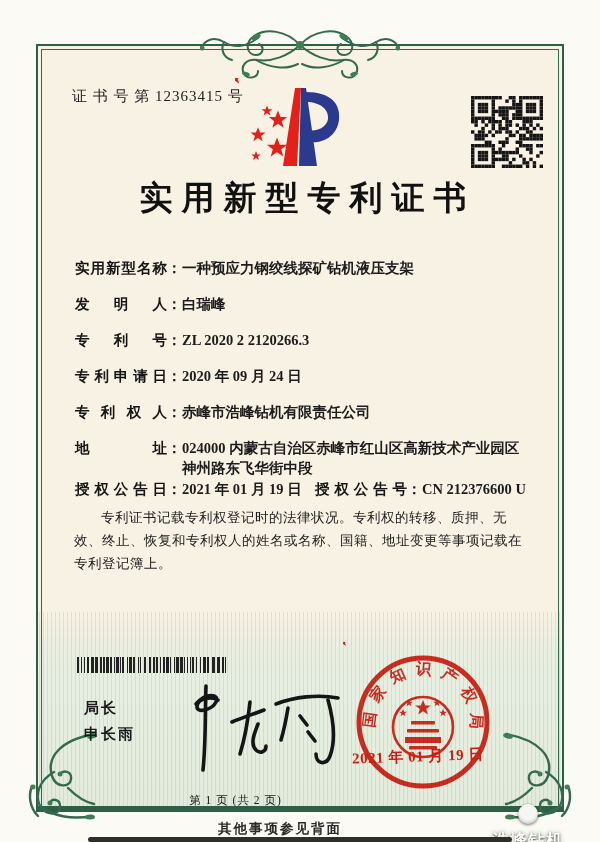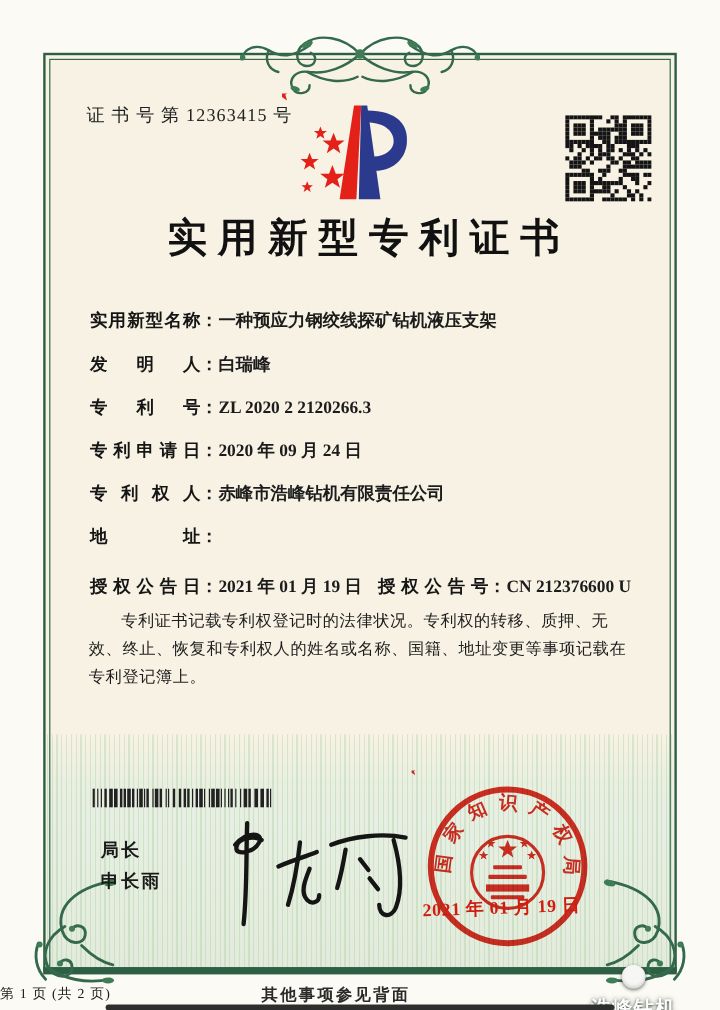--- a/index.html
+++ b/index.html
@@ -36,21 +36,21 @@
   .paras p{margin:0 0 3px 0;text-indent:2em;font-size:13.5px;line-height:1.72;letter-spacing:.5px;color:#1d1d1d;}
 
   .director{left:72px;top:699px;font-family:"Liberation Sans","DejaVu Sans",sans-serif;font-weight:700;font-size:15px;z-index:3;margin-left:12px;}
   .director div{margin-bottom:7px;letter-spacing:2px;}
 
   .seal-date{
     left:352px;top:747px;width:150px;z-index:4;
     color:#cf1e10;font-size:15px;font-weight:700;letter-spacing:.5px;
     transform:rotate(-2deg);
   }
-  .page-no{left:0;top:821px;width:471px;font-size:11.5px;letter-spacing:1px;z-index:3;}
+  .page-no{left:0;top:793px;width:471px;text-align:center;font-size:11.5px;letter-spacing:1px;z-index:3;}
   .back-note{left:0;top:820px;width:560px;text-align:center;font-size:13.5px;font-weight:600;letter-spacing:2px;color:#2a2a2a;z-index:3;}
 
   .watermark{left:492px;top:804px;display:flex;align-items:center;gap:5px;z-index:6;flex-direction:column;}
   .wm-icon{width:20px;height:20px;border-radius:50%;background:#f6f6f4;box-shadow:0 1px 3px rgba(0,0,0,.55), inset 0 -2px 3px rgba(0,0,0,.15);display:inline-block;}
   .wm-text{font-family:"Liberation Sans","DejaVu Sans",sans-serif;font-weight:700;font-size:17px;color:#fdfdfd;text-shadow:0 1px 2px rgba(30,50,30,.85),0 0 4px rgba(30,50,30,.4);letter-spacing:1px;}
 
   .bottom-bar{left:88px;top:837px;width:424px;height:5px;background:#2e2e2e;border-radius:3px;z-index:6;}
 
   .ornament{z-index:2;pointer-events:none;}
   svg{display:block;}
@@ -413,20 +413,21 @@
       <span class="val">2020 年 09 月 24 日</span>
   </div>
   <div class="row" style="top:402px">
     <span class="lbl">专利权人</span>
       <span class="colon">：</span>
       <span class="val">赤峰市浩峰钻机有限责任公司</span>
   </div>
   <div class="row" style="top:438px">
     <span class="lbl">地址</span>
       <span class="colon">：</span>
+      <span class="val">024000 内蒙古自治区赤峰市红山区高新技术产业园区神州路东飞华街中段</span>
   </div>
   <div class="row" style="top:479px">
     <span class="lbl">授权公告日</span>
       <span class="colon">：</span>
       <span class="val">2021 年 01 月 19 日</span>
     <span class="grant-right">
       <span class="lbl">授权公告号</span>
         <span class="colon">：</span>
         <span class="val">CN 212376600 U</span>
     </span>

